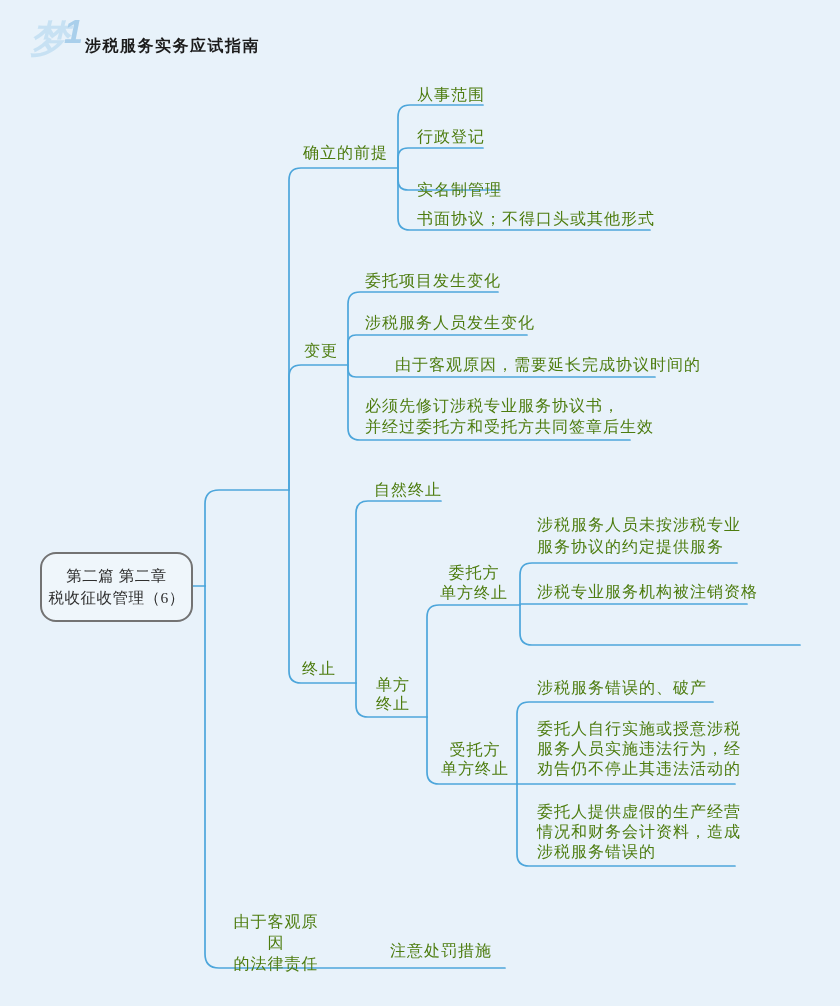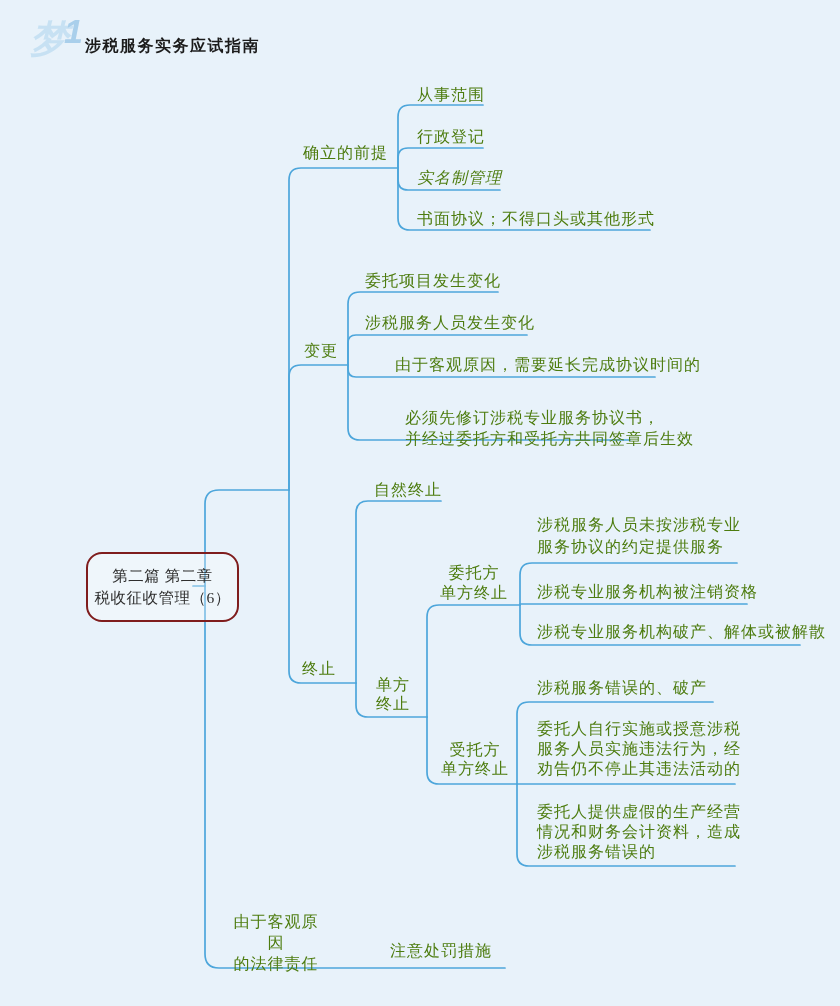--- a/index.html
+++ b/index.html
@@ -15,24 +15,24 @@
     line-height:20px;white-space:pre-line;
   }
   .c{text-align:center;}
   .lh205{line-height:20.5px;}
   .lh22{line-height:22px;}
   .lh21{line-height:21px;}
   .lh20{line-height:20px;}
   .lh19{line-height:18.8px;}
   .root-box{
     position:absolute;left:40px;top:552px;width:153px;height:70px;
-    border:2px solid #7f1d1d;border-radius:16px;background:rgba(255,255,255,0.30);
+    border:2px solid #737373;border-radius:16px;background:rgba(255,255,255,0.30);
     box-sizing:border-box;display:flex;align-items:center;justify-content:center;
     color:#2f2f2f;font-size:15.5px;letter-spacing:0.5px;line-height:22px;
-    text-align:center;white-space:pre-line;margin-left:46px;
+    text-align:center;white-space:pre-line;
   }
   .header{position:absolute;left:30px;top:12px;height:48px;}
   .logo-meng{
     position:absolute;left:0;top:2px;font-size:38px;font-weight:bold;font-style:italic;
     color:#c7e1f3;font-family:"Liberation Sans","DejaVu Sans",sans-serif;
   }
   .logo-one{
     position:absolute;left:34px;top:0px;font-size:34px;font-weight:bold;font-style:italic;
     color:#a9cfeb;font-family:"Liberation Sans","DejaVu Sans",sans-serif;
   }
@@ -91,41 +91,40 @@
   <div class="root-box">第二篇 第二章
 税收征收管理（6）</div>
 
   <div class="node c lh21" style="left:226px;top:911px;width:100px;">由于客观原因
 的法律责任</div>
   <div class="node" style="left:390px;top:941px;">注意处罚措施</div>
 
   <div class="node" style="left:303px;top:143px;">确立的前提</div>
   <div class="node" style="left:417px;top:85px;">从事范围</div>
   <div class="node" style="left:417px;top:127px;">行政登记</div>
-  <div class="node" style="left:417px;top:168px;font-style:italic;">实名制管理</div>
+  <div class="node" style="left:417px;top:180px;">实名制管理</div>
   <div class="node" style="left:417px;top:209px;">书面协议；不得口头或其他形式</div>
 
   <div class="node" style="left:304px;top:341px;">变更</div>
   <div class="node" style="left:365px;top:271px;">委托项目发生变化</div>
   <div class="node" style="left:365px;top:313px;">涉税服务人员发生变化</div>
   <div class="node" style="left:365px;top:355px;margin-left:30px;">由于客观原因，需要延长完成协议时间的</div>
-  <div class="node lh205" style="left:365px;top:408px;margin-left:40px;">必须先修订涉税专业服务协议书，
+  <div class="node lh205" style="left:365px;top:396px;">必须先修订涉税专业服务协议书，
 并经过委托方和受托方共同签章后生效</div>
 
   <div class="node" style="left:302px;top:659px;">终止</div>
   <div class="node" style="left:374px;top:480px;">自然终止</div>
   <div class="node c lh19" style="left:370px;top:676px;width:46px;">单方
 终止</div>
 
   <div class="node c lh20" style="left:437px;top:563px;width:74px;">委托方
 单方终止</div>
   <div class="node lh22" style="left:537px;top:514px;">涉税服务人员未按涉税专业
 服务协议的约定提供服务</div>
   <div class="node" style="left:537px;top:582px;">涉税专业服务机构被注销资格</div>
-  <div class="node" style="left:537px;top:622px;">涉税专业服务机构破产、解体或被解散</div>
 
   <div class="node c lh19" style="left:441px;top:741px;width:68px;">受托方
 单方终止</div>
   <div class="node" style="left:537px;top:678px;">涉税服务错误的、破产</div>
   <div class="node lh20" style="left:537px;top:719px;">委托人自行实施或授意涉税
 服务人员实施违法行为，经
 劝告仍不停止其违法活动的</div>
   <div class="node lh20" style="left:537px;top:802px;">委托人提供虚假的生产经营
 情况和财务会计资料，造成
 涉税服务错误的</div>

